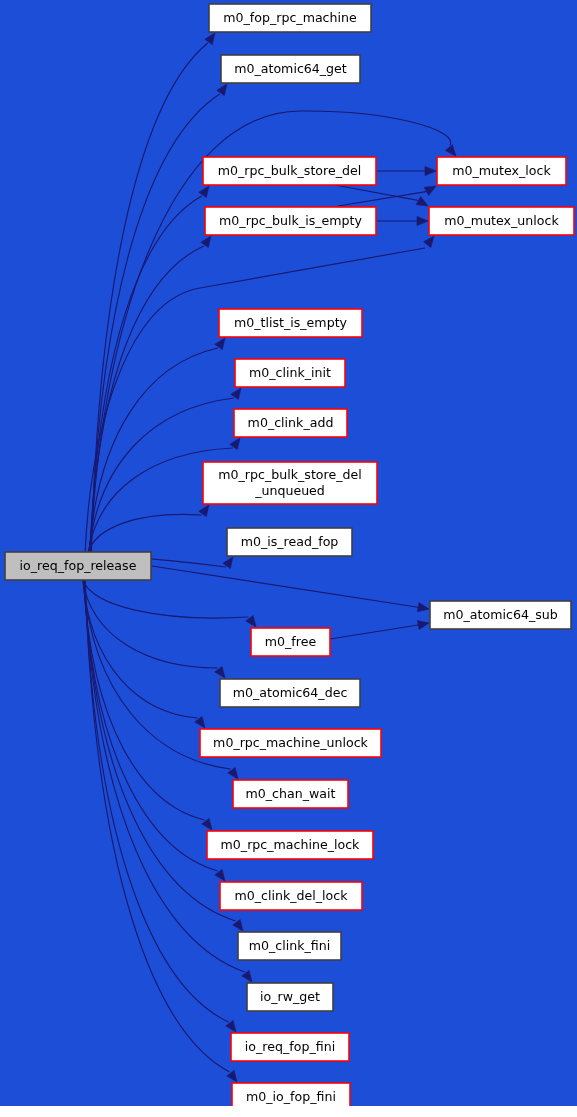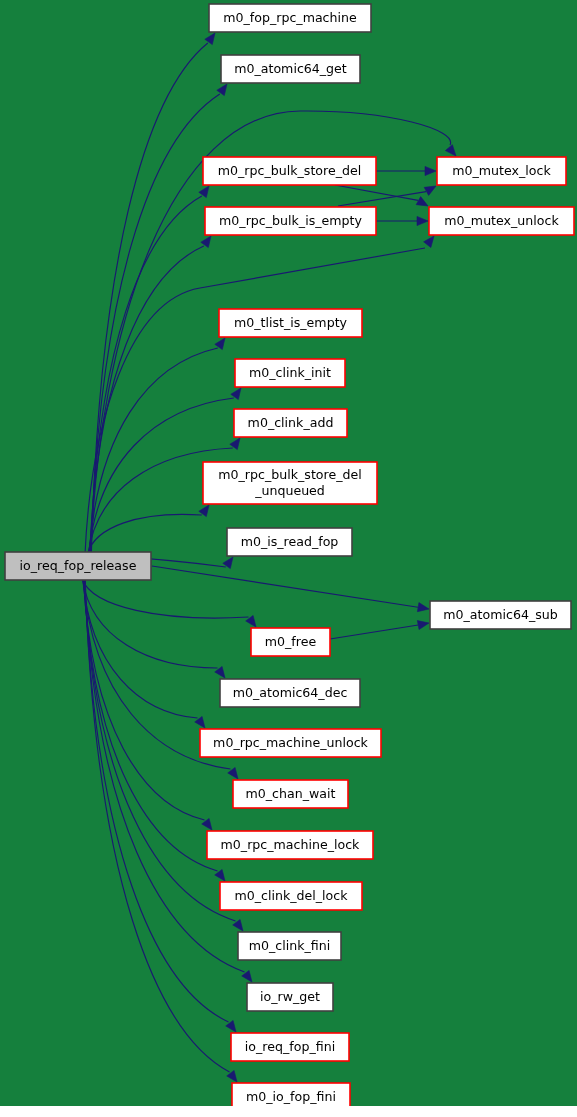--- a/index.html
+++ b/index.html
@@ -7,21 +7,21 @@
     padding: 0;
     background: #ffffff;
   }
   body {
     font-family: "DejaVu Sans", sans-serif;
   }
   #callgraph {
     position: relative;
     width: 577px;
     height: 1106px;
-    background: #15803d;
+    background: #1d4ed8;
     overflow: hidden;
   }
   #callgraph svg {
     position: absolute;
     left: 0;
     top: 0;
     width: 577px;
     height: 1117px;
   }
   .node-label {

